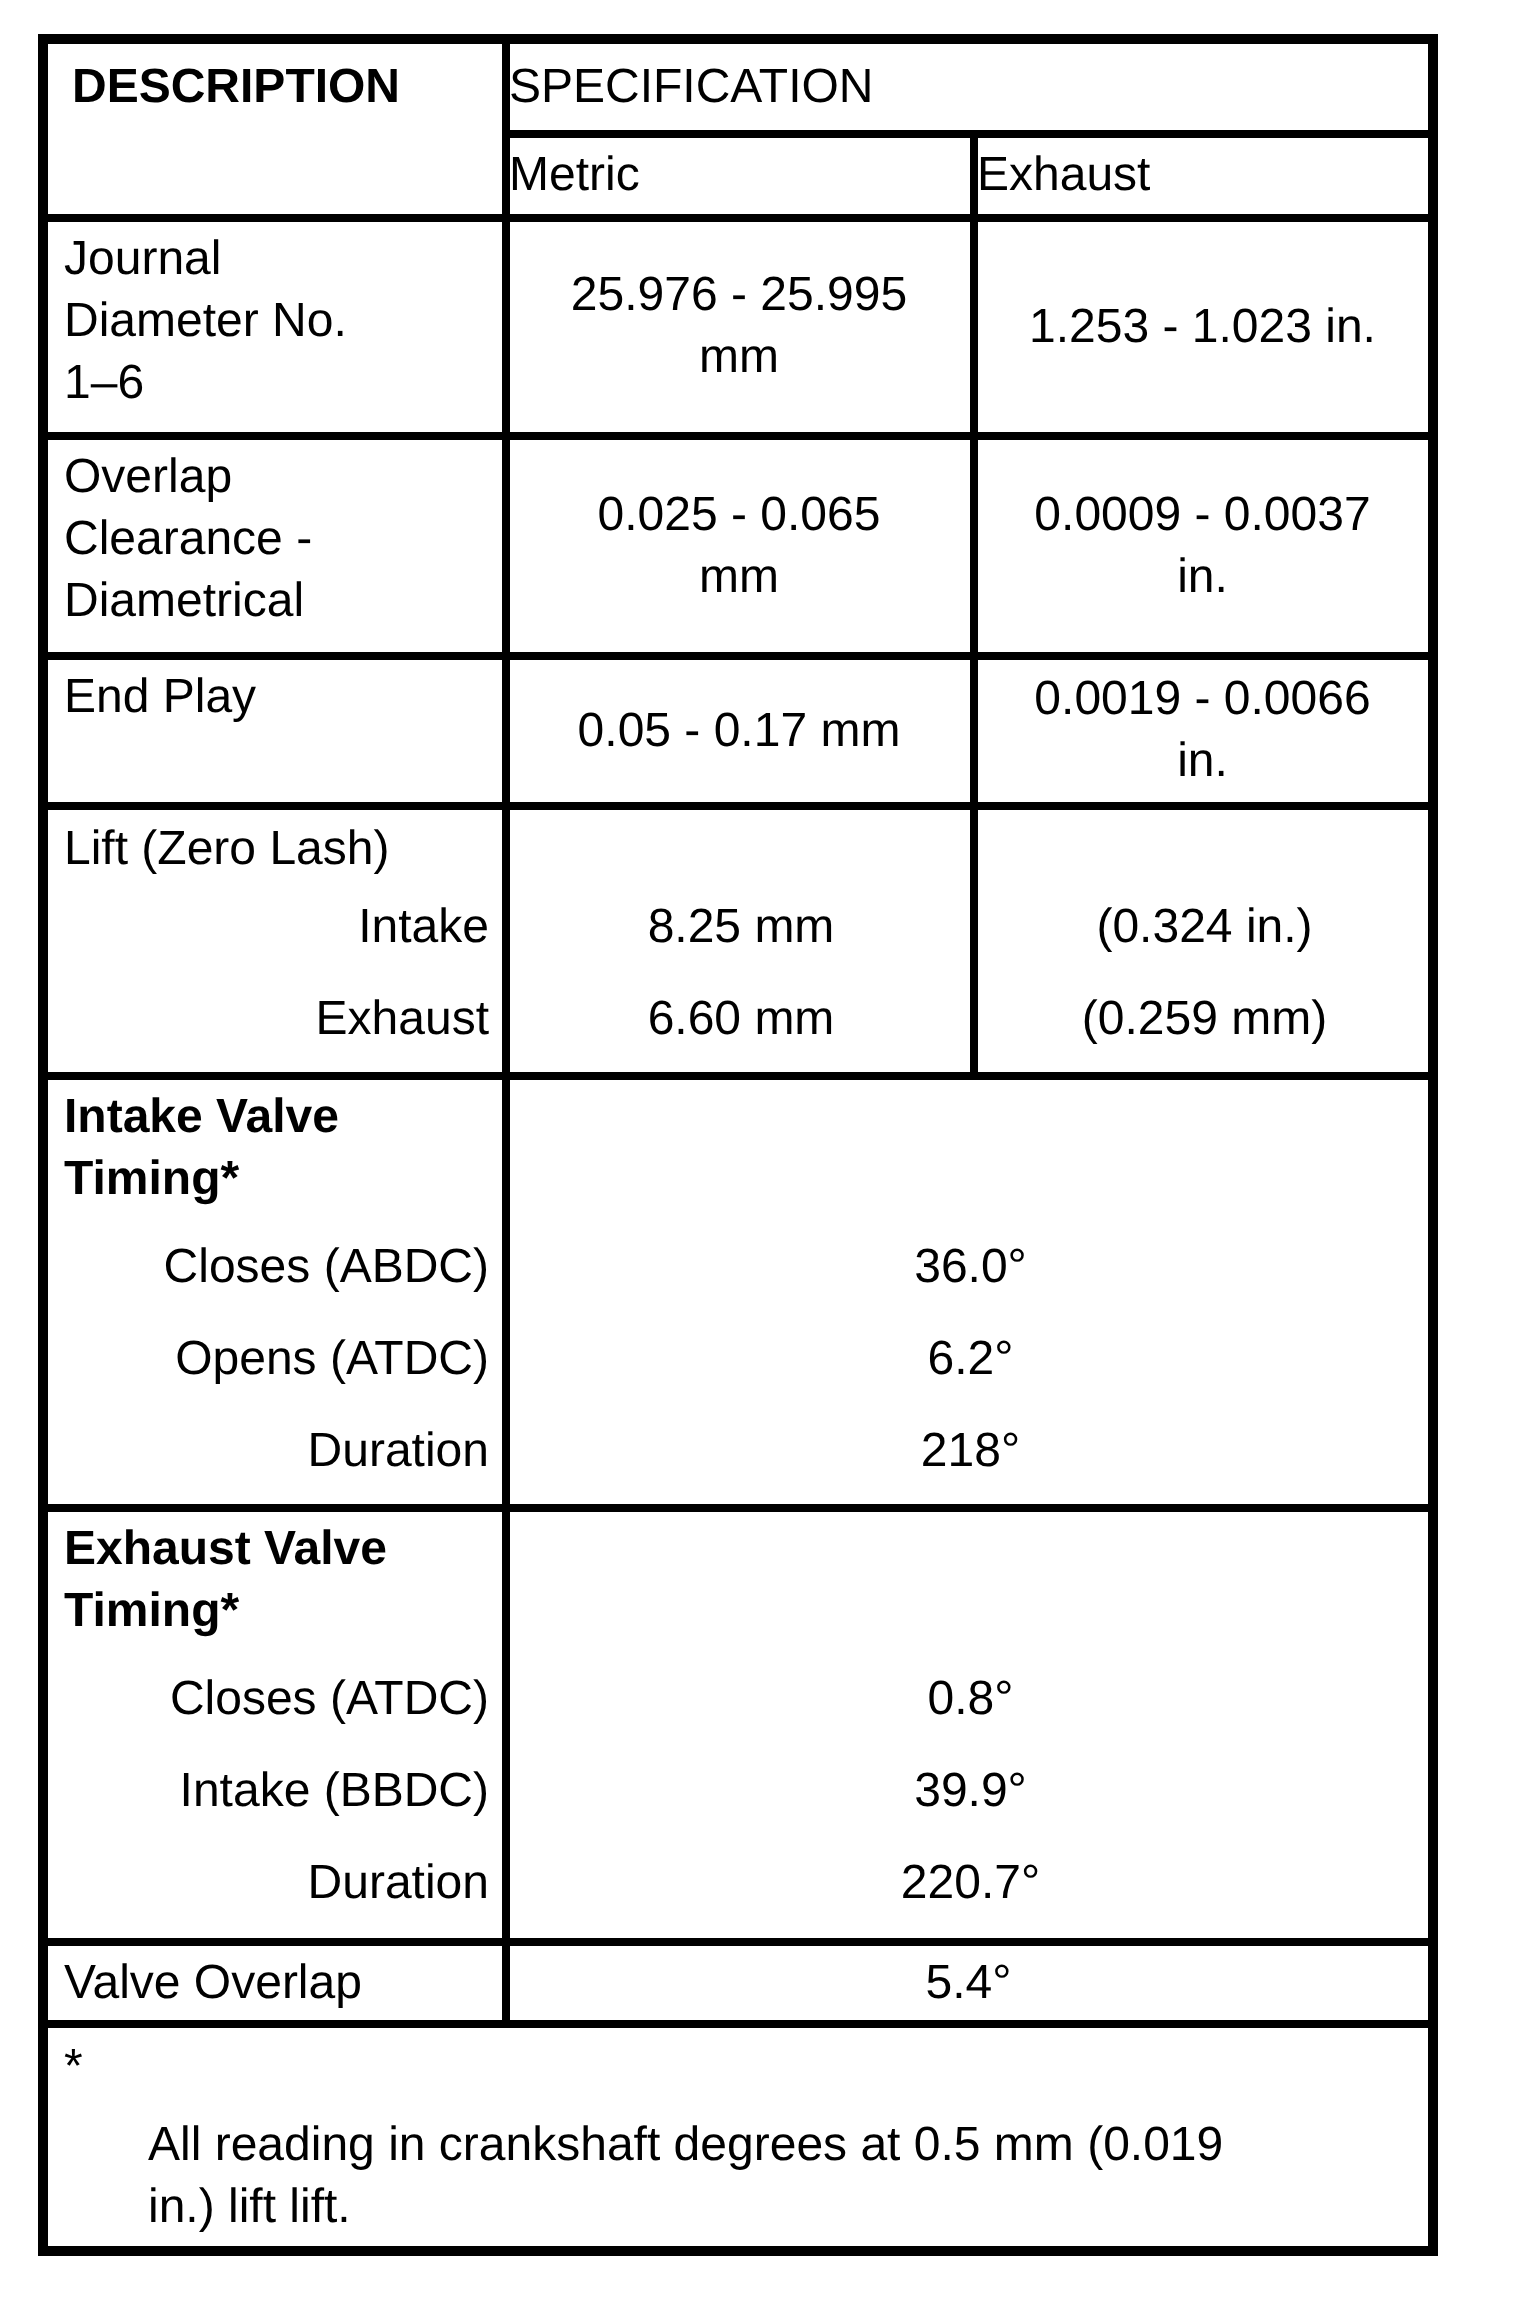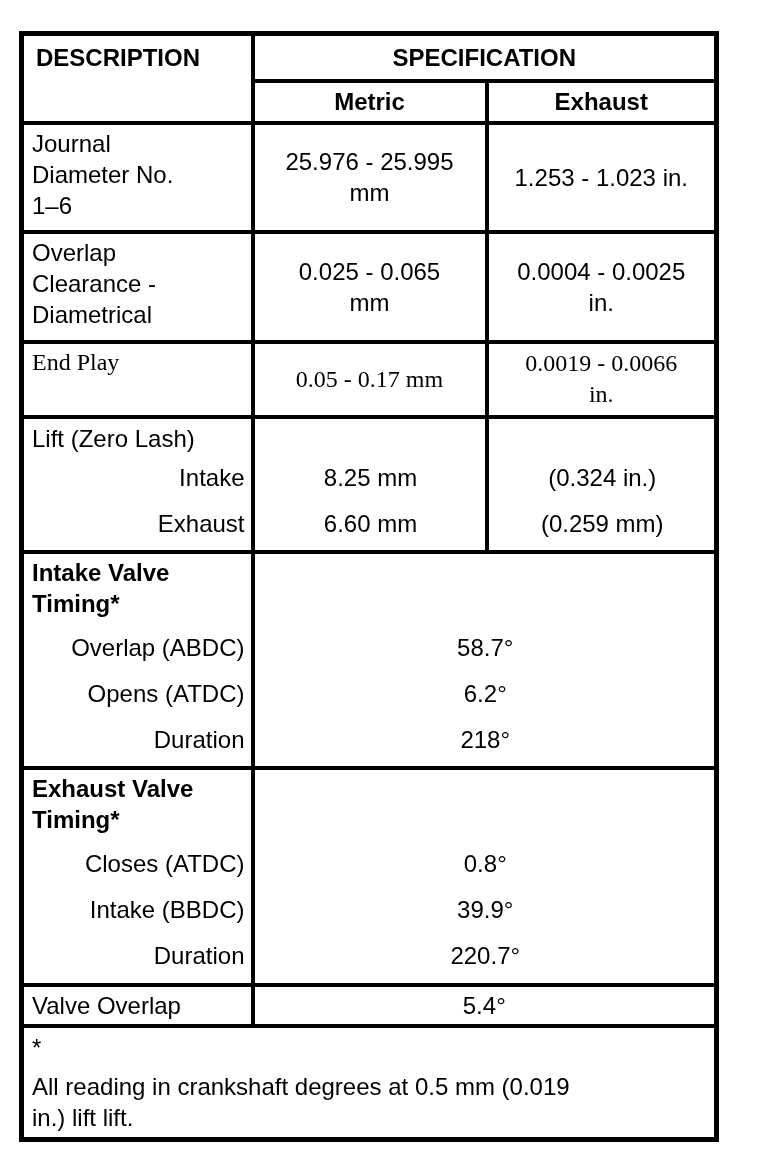--- a/index.html
+++ b/index.html
@@ -12,34 +12,33 @@
     height: 1156px;
     position: relative;
     font-family: "Liberation Sans", sans-serif;
     color: #000000;
     font-size: 24px;
     line-height: 31px;
   }
   table.spec-table {
     position: absolute;
     left: 19px;
-    top: 31px;
+    top: 17px;
     width: 695px;
     border-collapse: collapse;
     table-layout: fixed;
     border: 5px solid #000000;
   }
   td {
     border: 4px solid #000000;
     overflow: hidden;
   }
   
   td.h {
-    font-weight: bold;
-    text-align: center;
+    font-weight: normal;
     vertical-align: middle;
     padding: 0;
   }
   td.h-desc {
     font-weight: bold;
     text-align: left;
     vertical-align: top;
     padding: 6px 4px 0 12px;
   }
   
@@ -76,32 +75,32 @@
     height: 62px;
     margin-bottom: 6px;
     font-weight: bold;
   }
   .spacer-timing { height: 68px; }
   
   tr.r-head1 { height: 47px; }
   tr.r-head2 { height: 42px; }
   tr.r-journal { height: 109px; margin-top: 38px; }
   tr.r-bearing { height: 110px; }
-  tr.r-endplay { height: 75px; font-family: Liberation Serif, serif; }
+  tr.r-endplay { height: 75px; }
   tr.r-lift { height: 135px; }
   tr.r-intiming { height: 212px; }
   tr.r-extiming { height: 217px; }
   tr.r-overlap { height: 38px; }
   tr.r-foot { height: 111px; }
   td.foot {
     vertical-align: top;
     text-align: left;
     padding: 4px 10px 4px 8px;
   }
-  .foot-text { margin-top: 8px; }
+  .foot-text { margin-top: 8px; margin-left: 42px; }
 </style>
 </head>
 <body>
 
 <table class="spec-table">
   <colgroup>
     <col style="width:231px">
     <col style="width:234px">
     <col style="width:230px">
   </colgroup>
@@ -132,21 +131,21 @@
       <td class="desc">
         <div>Overlap</div>
         <div>Clearance -</div>
         <div>Diametrical</div>
       </td>
       <td class="val">
         <div>0.025 - 0.065</div>
         <div>mm</div>
       </td>
       <td class="val">
-        <div>0.0004 - 0.0025</div>
+        <div>0.0009 - 0.0037</div>
         <div>in.</div>
       </td>
     </tr>
 
     <tr class="r-endplay">
       <td class="desc">End Play</td>
       <td class="val">0.05 - 0.17 mm</td>
       <td class="val">
         <div>0.0019 - 0.0066</div>
         <div>in.</div>
@@ -170,27 +169,27 @@
         <div class="subrow sub-center">(0.259 mm)</div>
       </td>
     </tr>
 
     <tr class="r-intiming">
       <td class="val-top">
         <div class="timing-title">
           <div>Intake Valve</div>
           <div>Timing*</div>
         </div>
-        <div class="subrow sub-right">Overlap (ABDC)</div>
+        <div class="subrow sub-right">Closes (ABDC)</div>
         <div class="subrow sub-right">Opens (ATDC)</div>
         <div class="subrow sub-right">Duration</div>
       </td>
       <td class="val-top" colspan="2">
         <div class="spacer-timing"></div>
-        <div class="subrow sub-center">58.7°</div>
+        <div class="subrow sub-center">36.0°</div>
         <div class="subrow sub-center">6.2°</div>
         <div class="subrow sub-center">218°</div>
       </td>
     </tr>
 
     <tr class="r-extiming">
       <td class="val-top">
         <div class="timing-title">
           <div>Exhaust Valve</div>
           <div>Timing*</div>

